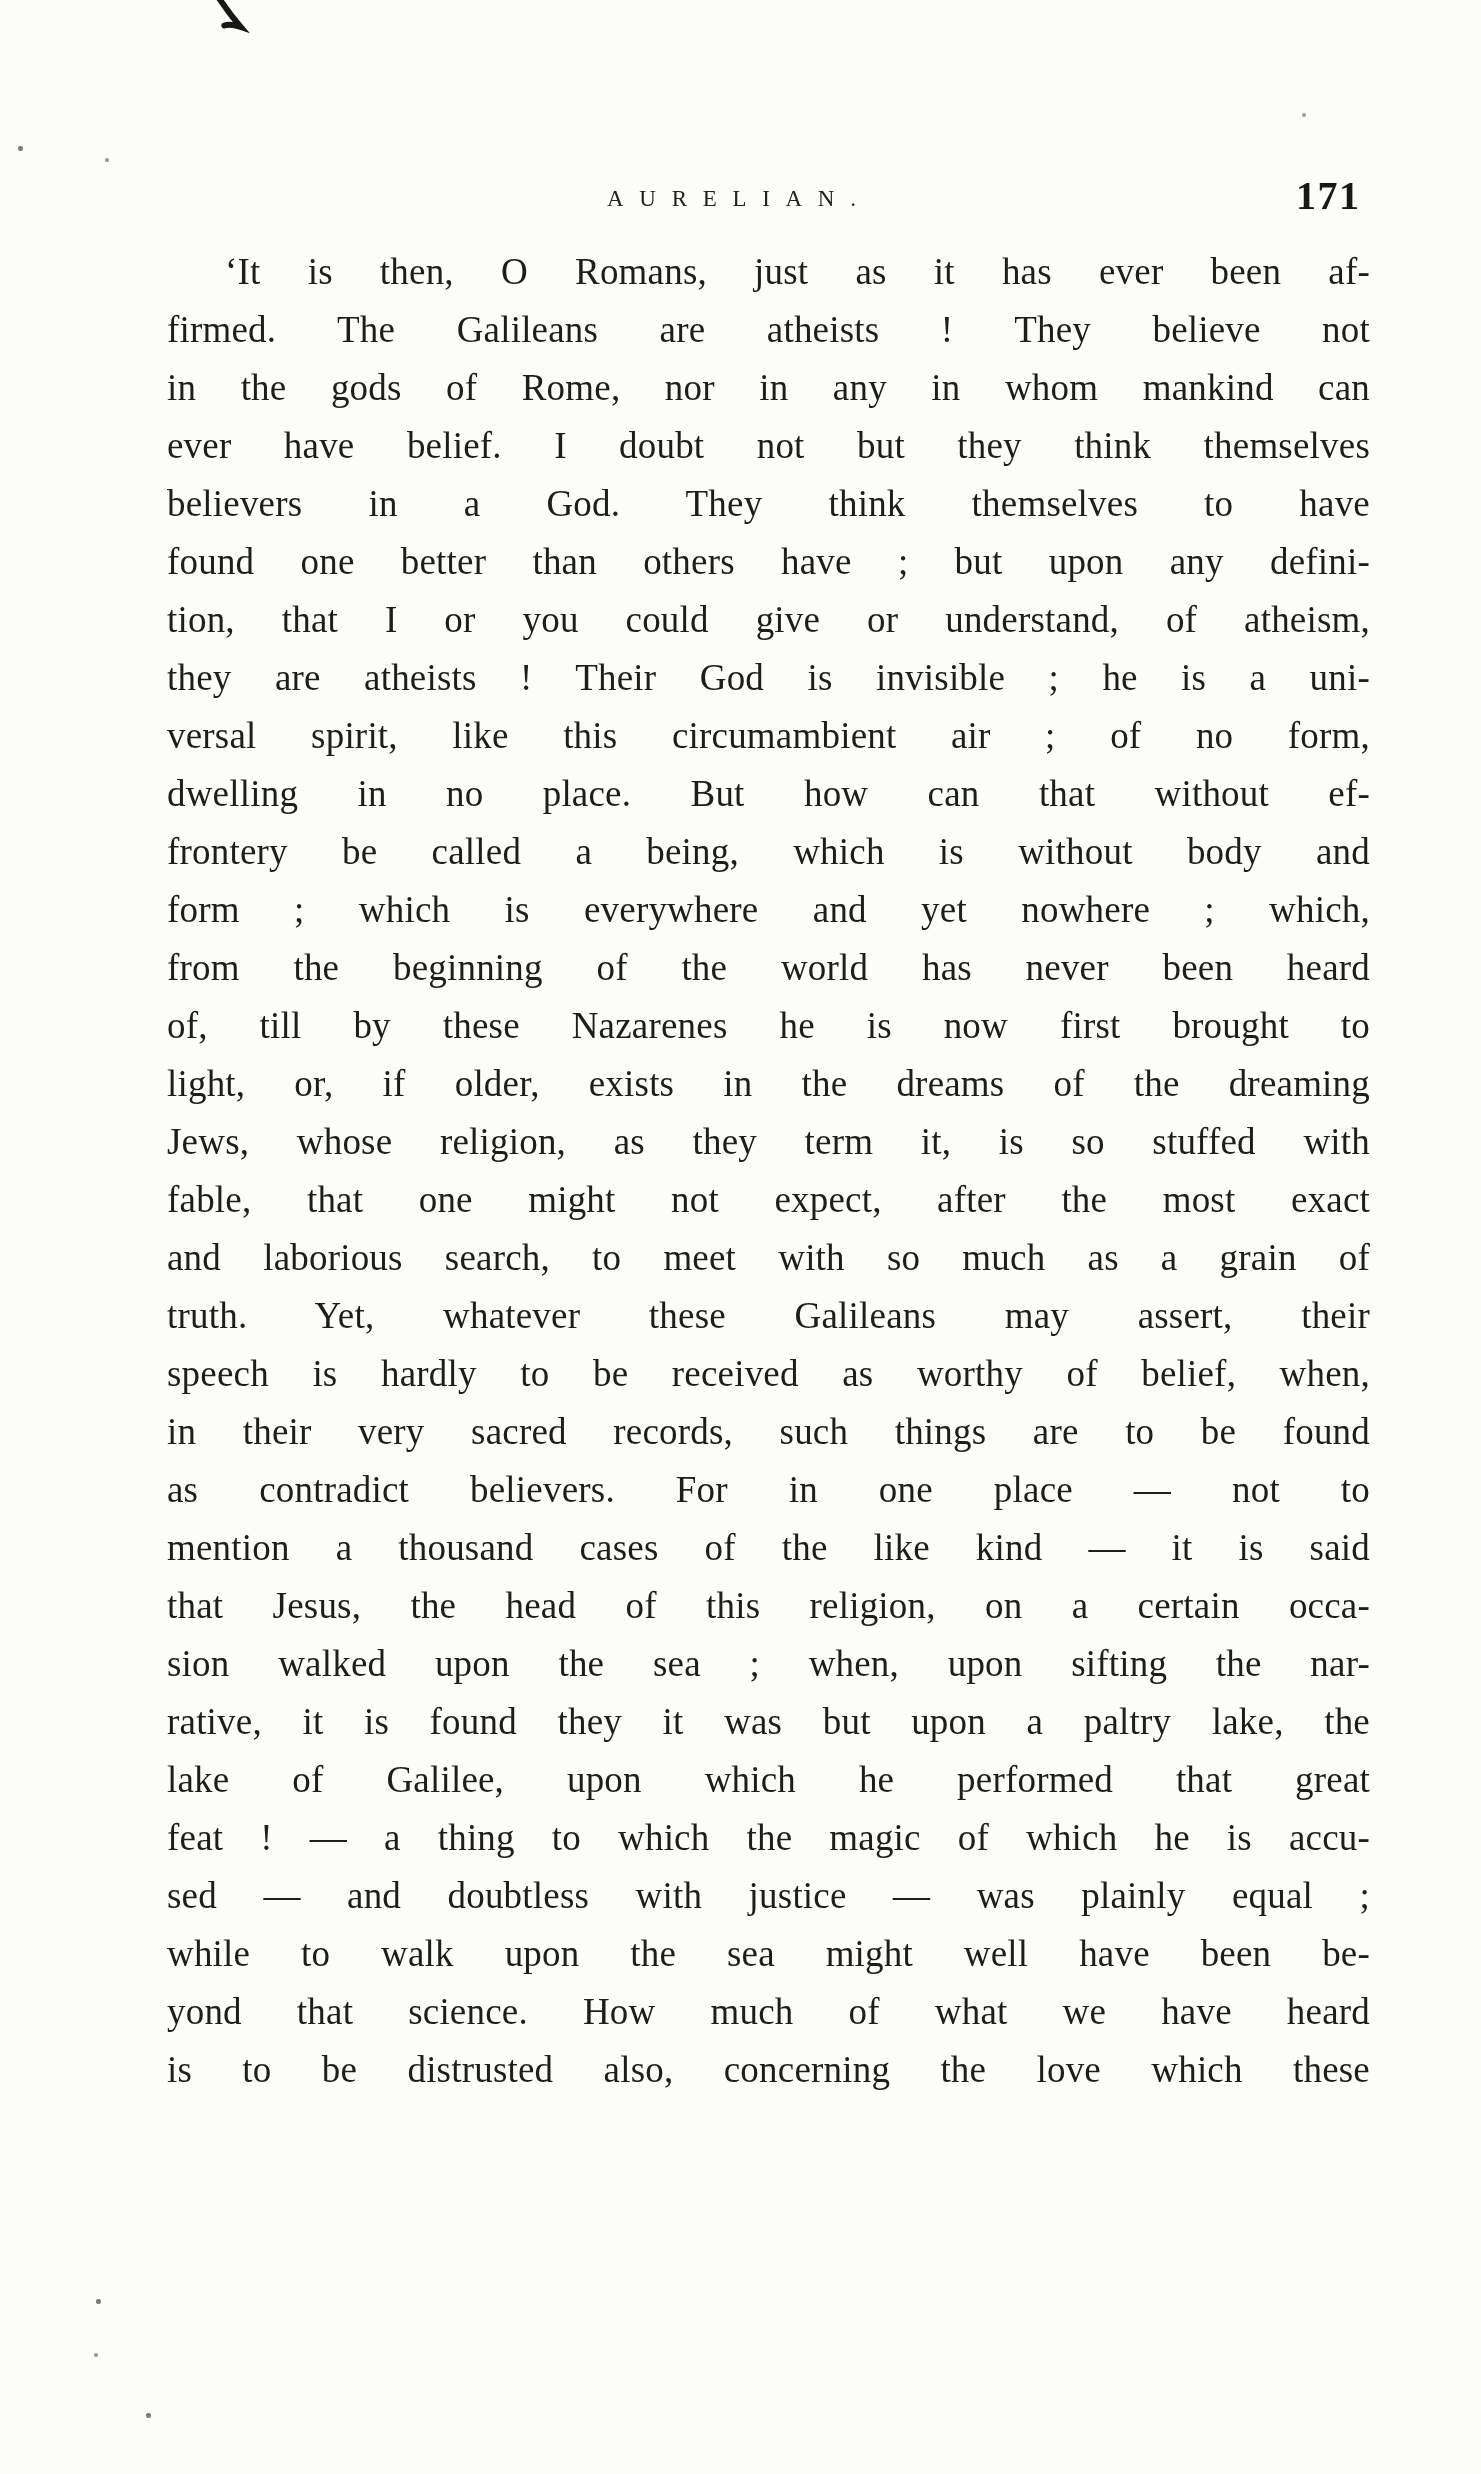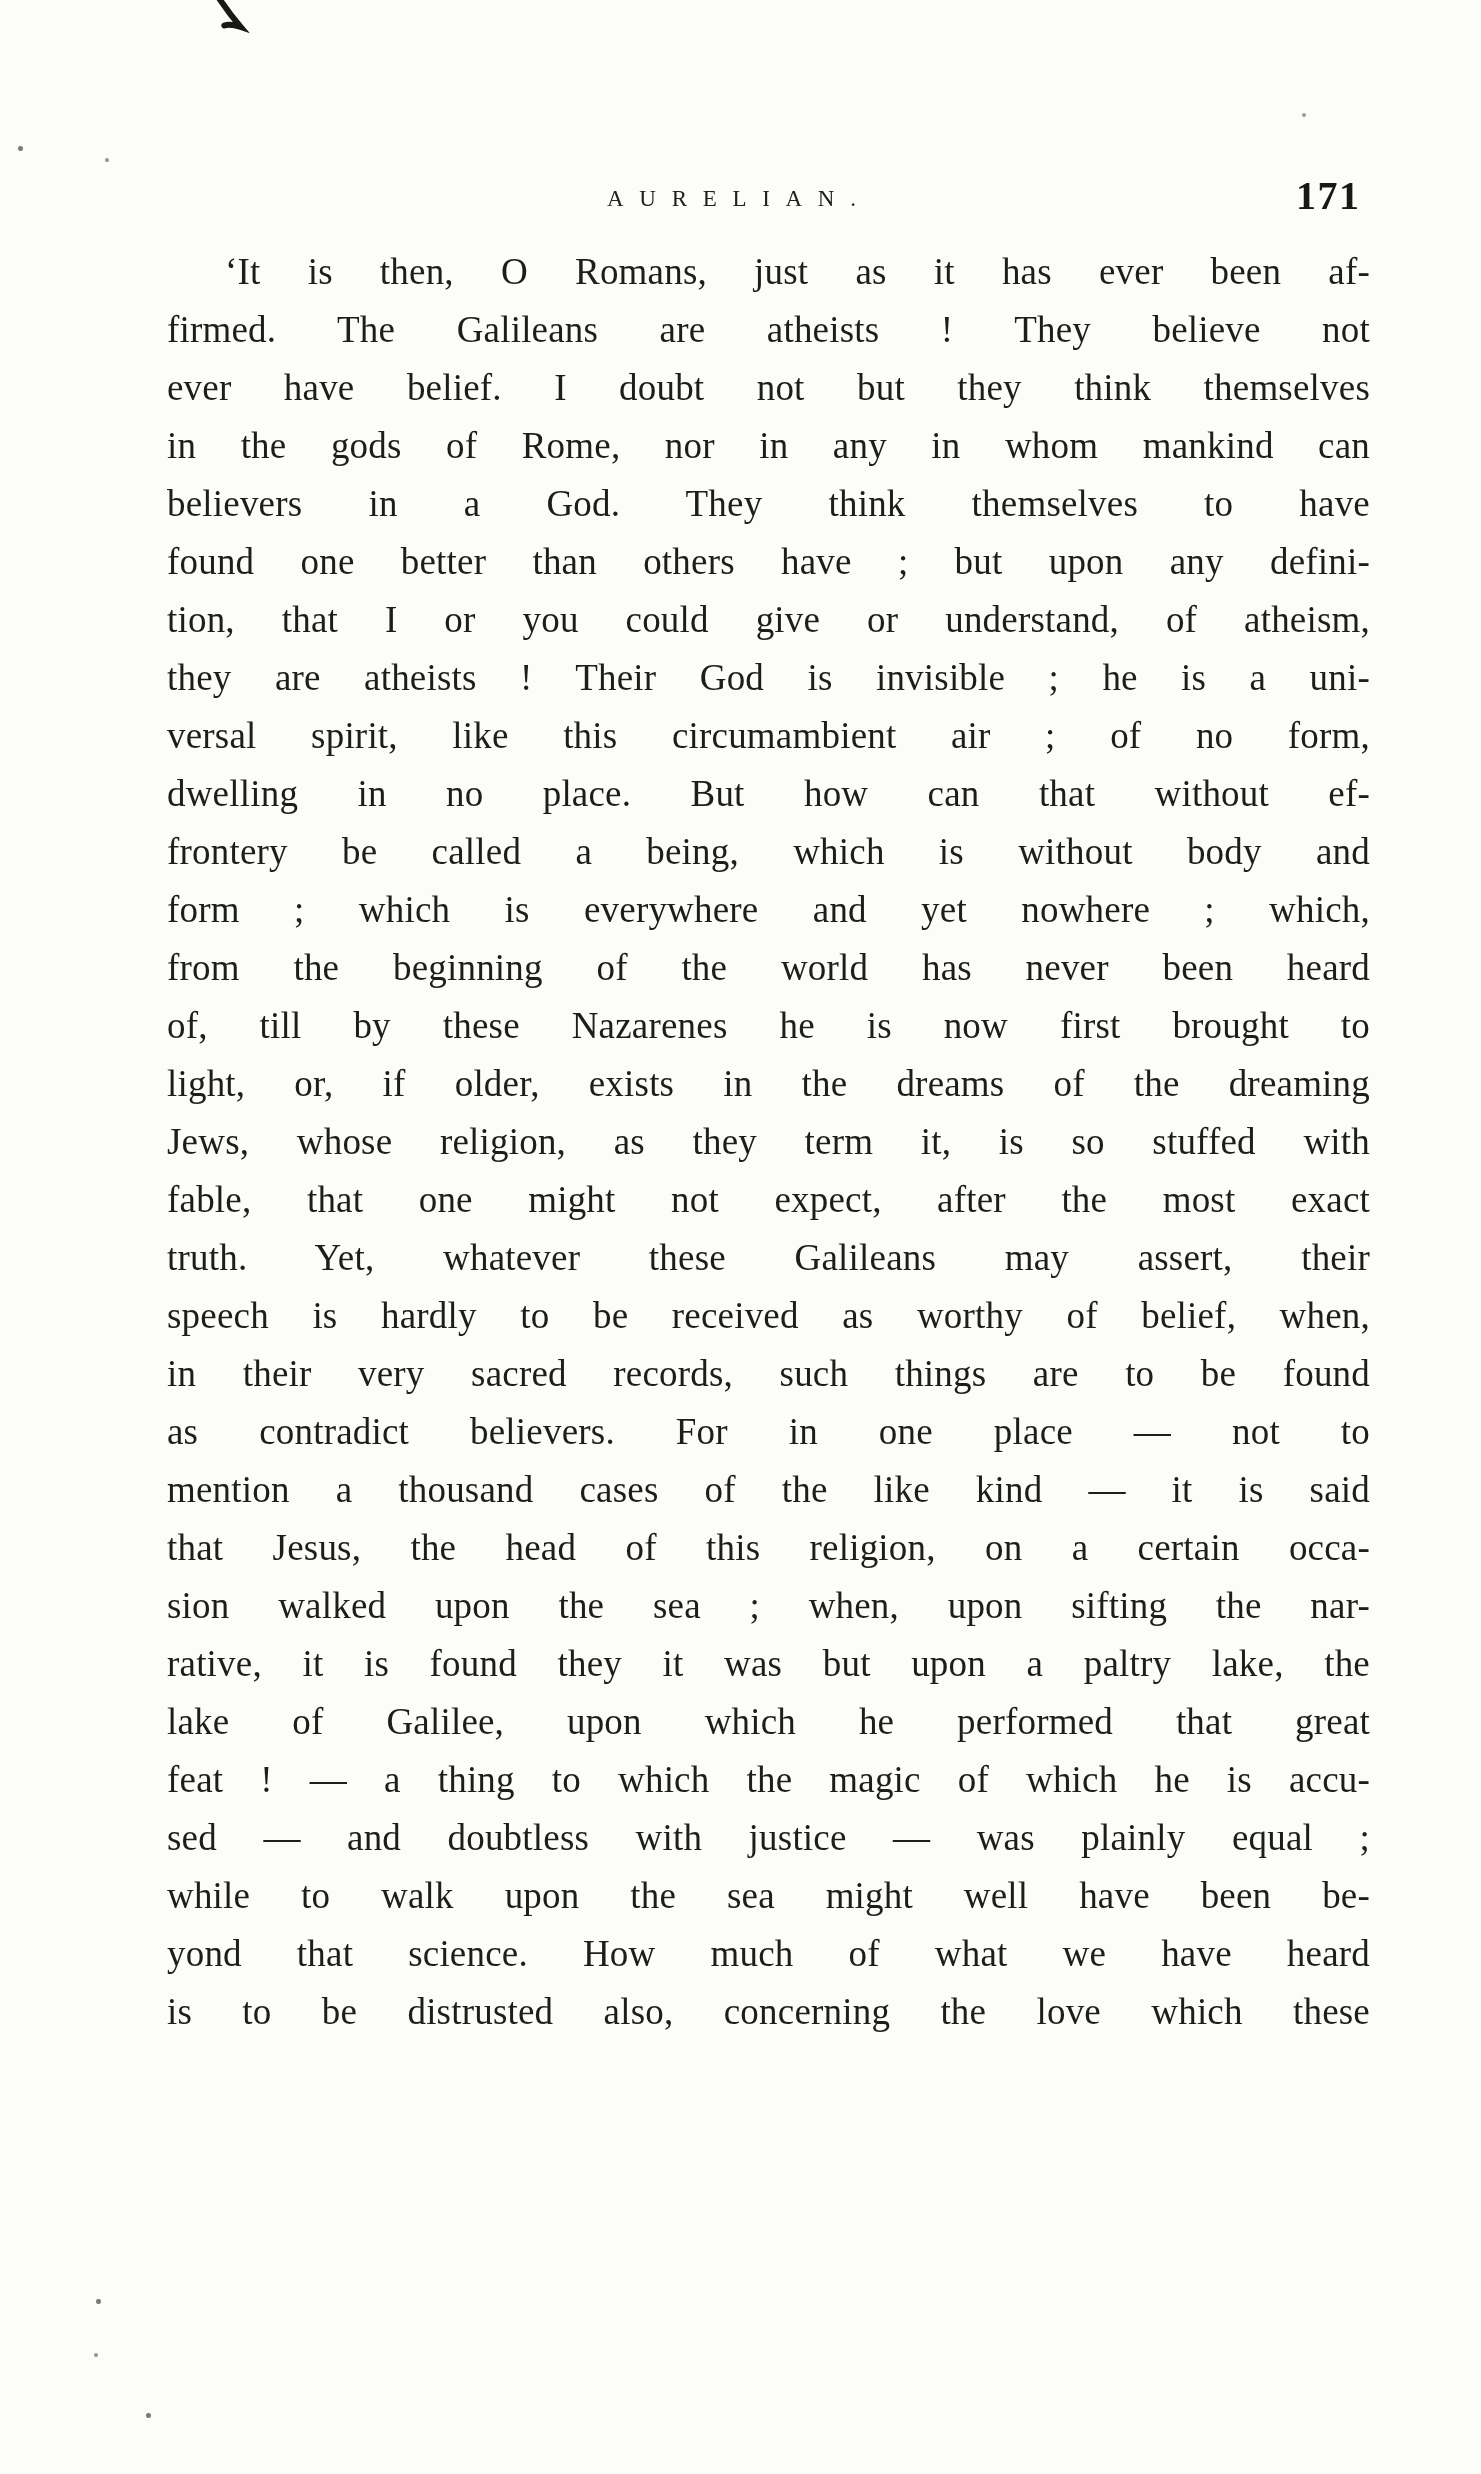--- a/index.html
+++ b/index.html
@@ -101,35 +101,36 @@
   <div class="speck s6"></div>
 
   <div class="header-row">
     <span class="header-title">AURELIAN.</span>
     <span class="page-number">171</span>
   </div>
 
   <div class="text-block" id="text-block">
       <div class="line first">‘It is then, O Romans, just as it has ever been af-</div>
       <div class="line">firmed. The Galileans are atheists ! They believe not</div>
+      <div class="line">in the gods of Rome, nor in any in whom mankind can</div>
       <div class="line">ever have belief. I doubt not but they think themselves</div>
-      <div class="line">in the gods of Rome, nor in any in whom mankind can</div>
       <div class="line">believers in a God. They think themselves to have</div>
       <div class="line">found one better than others have ; but upon any defini-</div>
       <div class="line">tion, that I or you could give or understand, of atheism,</div>
       <div class="line">they are atheists ! Their God is invisible ; he is a uni-</div>
       <div class="line">versal spirit, like this circumambient air ; of no form,</div>
       <div class="line">dwelling in no place. But how can that without ef-</div>
       <div class="line">frontery be called a being, which is without body and</div>
       <div class="line">form ; which is everywhere and yet nowhere ; which,</div>
       <div class="line">from the beginning of the world has never been heard</div>
       <div class="line">of, till by these Nazarenes he is now first brought to</div>
       <div class="line">light, or, if older, exists in the dreams of the dreaming</div>
       <div class="line">Jews, whose religion, as they term it, is so stuffed with</div>
       <div class="line">fable, that one might not expect, after the most exact</div>
+      <div class="line">and laborious search, to meet with so much as a grain of</div>
       <div class="line">truth. Yet, whatever these Galileans may assert, their</div>
       <div class="line">speech is hardly to be received as worthy of belief, when,</div>
       <div class="line">in their very sacred records, such things are to be found</div>
       <div class="line">as contradict believers. For in one place — not to</div>
       <div class="line">mention a thousand cases of the like kind — it is said</div>
       <div class="line">that Jesus, the head of this religion, on a certain occa-</div>
       <div class="line">sion walked upon the sea ; when, upon sifting the nar-</div>
       <div class="line">rative, it is found they it was but upon a paltry lake, the</div>
       <div class="line">lake of Galilee, upon which he performed that great</div>
       <div class="line">feat ! — a thing to which the magic of which he is accu-</div>

